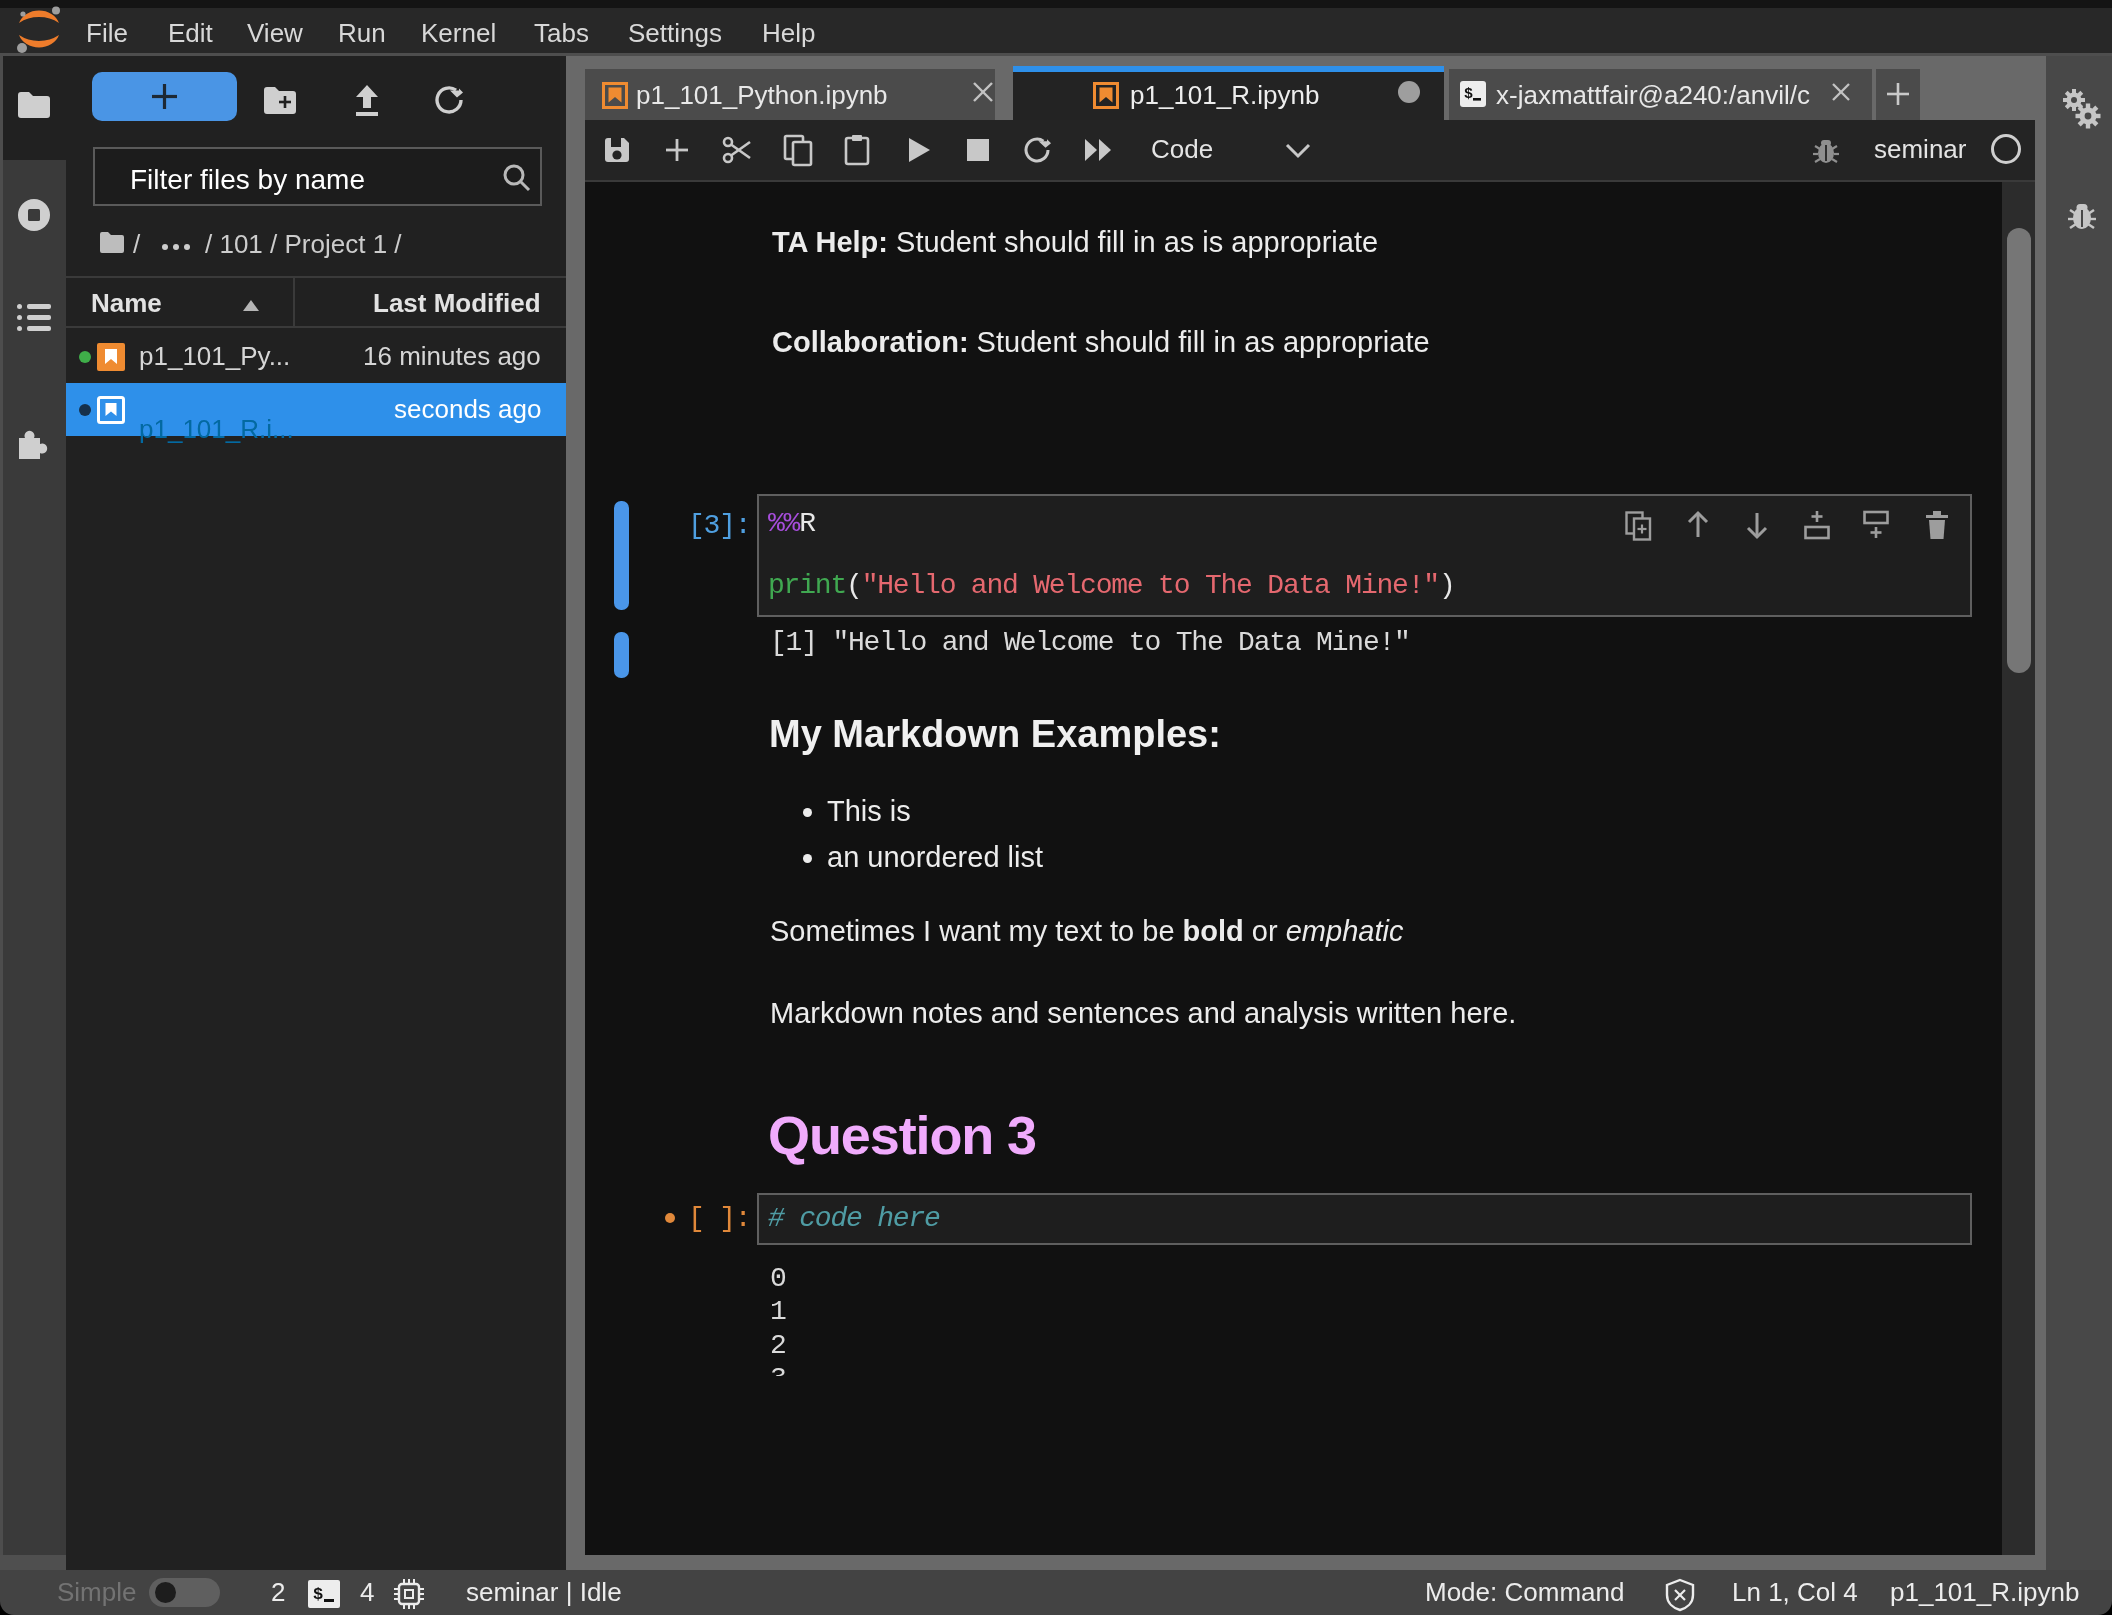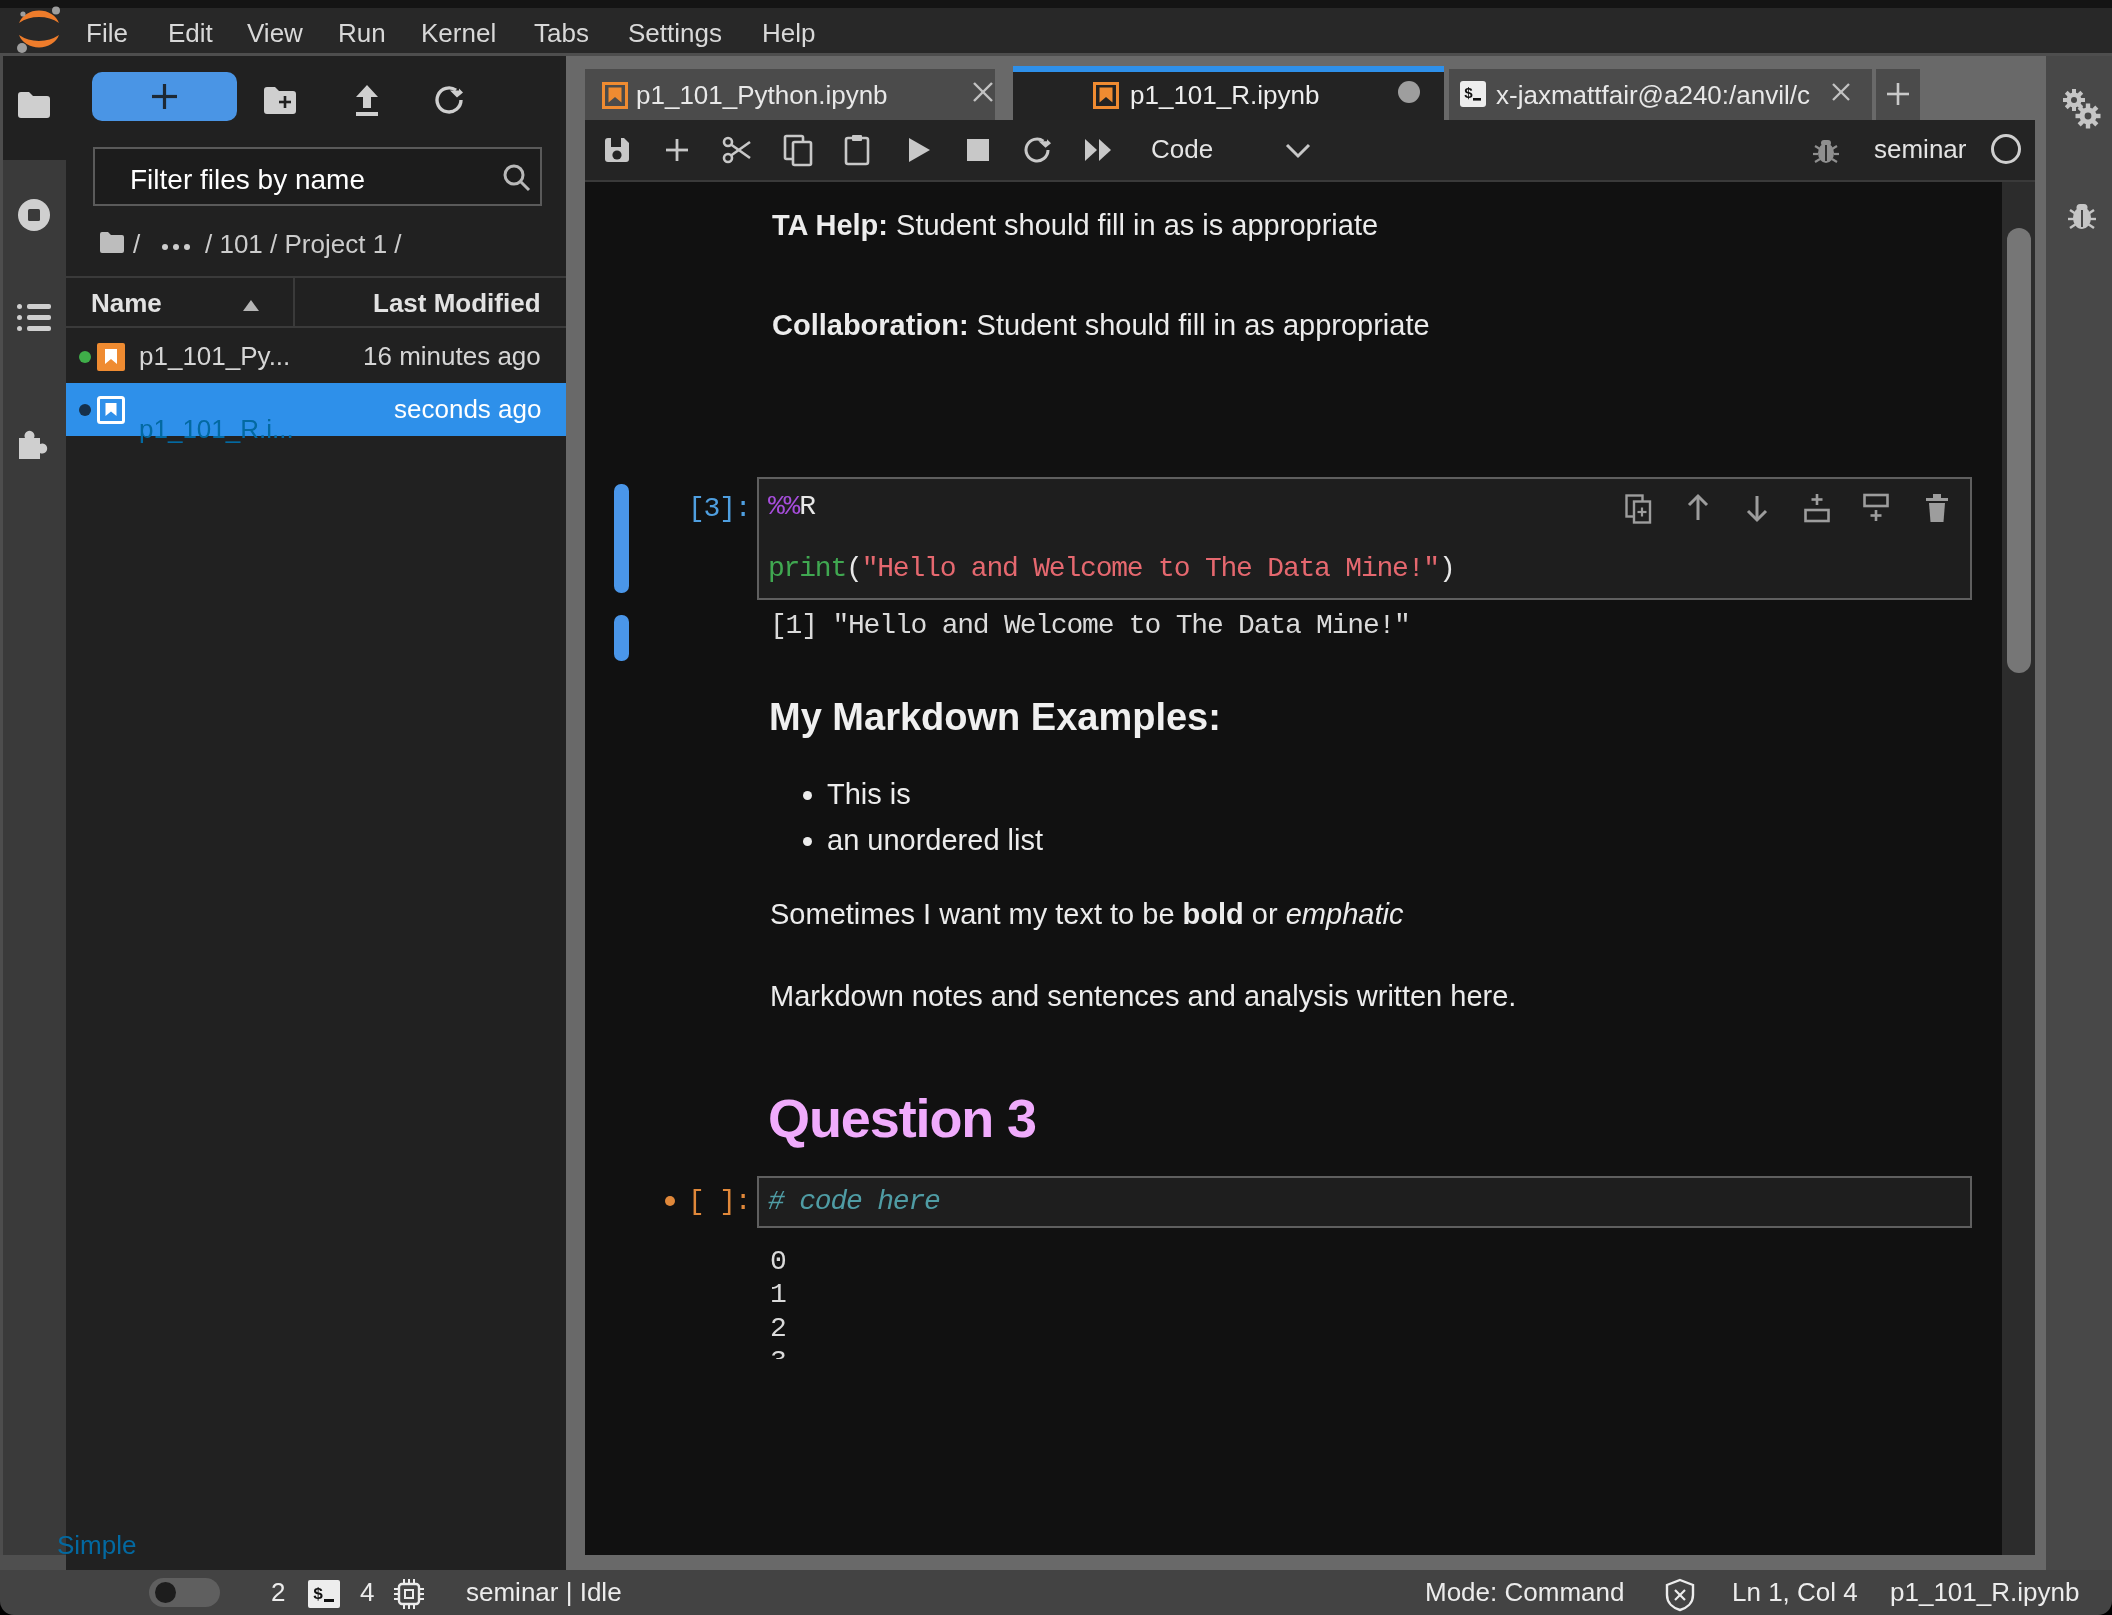--- a/index.html
+++ b/index.html
@@ -288,21 +288,21 @@
       <line x1="4" y1="10" x2="10" y2="14"></line>
       <line x1="28" y1="10" x2="22" y2="14"></line>
  <line x1="2" y1="19" x2="8" y2="19"></line>
       <line x1="30" y1="19" x2="24" y2="19"></line>
  <line x1="4" y1="28" x2="10" y2="24"></line>
       <line x1="28" y1="28" x2="22" y2="24"></line>
     </g>
  <line x1="16" y1="10" x2="16" y2="27" stroke="#484848" stroke-width="2"></line>
 </svg>
 
-<div class="ab" style="left:585px;top:177px;width:1417px;height:1182px;overflow:hidden">
+<div class="ab" style="left:585px;top:194px;width:1417px;height:1182px;overflow:hidden">
  <span class="t f29" style="left:187px;top:34px"><b>TA Help:</b> Student should fill in as is appropriate</span>
  <span class="t f29" style="left:187px;top:134px"><b>Collaboration:</b> Student should fill in as appropriate</span>
  
  <div class="ab" style="left:172px;top:300px;width:1215px;height:123px;background:#1e1e1e;border:2px solid #5f5f5f;box-sizing:border-box"></div>
  <div class="ab" style="left:29px;top:307px;width:15px;height:109px;border-radius:7px;background:#4a96e9"></div>
  <div class="ab" style="left:29px;top:438px;width:15px;height:46px;border-radius:7px;background:#4a96e9"></div>
  <span class="t mono" style="left:103px;top:318px;color:#4f9fe0">[3]:</span>
  <span class="t mono" style="left:183px;top:316px;color:#e8e8e8"><span style="color:#a64ddb">%%</span>R</span>
  <span class="t mono" style="left:183px;top:378px;color:#e8e8e8"><span style="color:#40a851">print</span>(<span style="color:#e5686f">"Hello and Welcome to The Data Mine!"</span>)</span>
  
@@ -370,21 +370,21 @@
 6
 7
 8</div>
 </div>
 
 <div class="ab" style="left:566px;top:1555px;width:1480px;height:15px;background:#696969"></div>
 <div class="ab" style="left:2046px;top:1555px;width:66px;height:15px;background:#484848"></div>
 <div class="ab" style="left:0;top:1555px;width:66px;height:15px;background:#4f4f4f"></div>
 
 <div class="ab" style="left:0;top:1570px;width:2112px;height:45px;background:#434343;border-radius:0 0 14px 14px"></div>
-<span class="t f26" style="left:57px;top:1532px;color:#0369a1">Simple</span>
+<span class="t f26" style="left:57px;top:1579px;color:#737373">Simple</span>
 <div class="ab" style="left:149px;top:1578px;width:71px;height:29px;border-radius:15px;background:#5f5f5f"></div>
 <div class="ab" style="left:155px;top:1582px;width:21px;height:21px;border-radius:50%;background:#1d1d1d"></div>
 <span class="t f26" style="left:271px;top:1579px;color:#ececec">2</span>
 <svg class="ab" style="left:308px;top:1580px" width="32" height="28" viewBox="0 0 32 28">
  <rect x="0" y="0" width="32" height="28" rx="2" fill="#ededed"></rect>
  <text x="5" y="19" font-family="Liberation Mono,monospace" font-size="17" font-weight="bold" fill="#111">$</text>
  <rect x="16" y="19" width="10" height="3" fill="#111"></rect>
 </svg>
 <span class="t f26" style="left:360px;top:1579px;color:#ececec">4</span>
 <svg class="ab" style="left:394px;top:1579px" width="30" height="30" viewBox="0 0 30 30">

